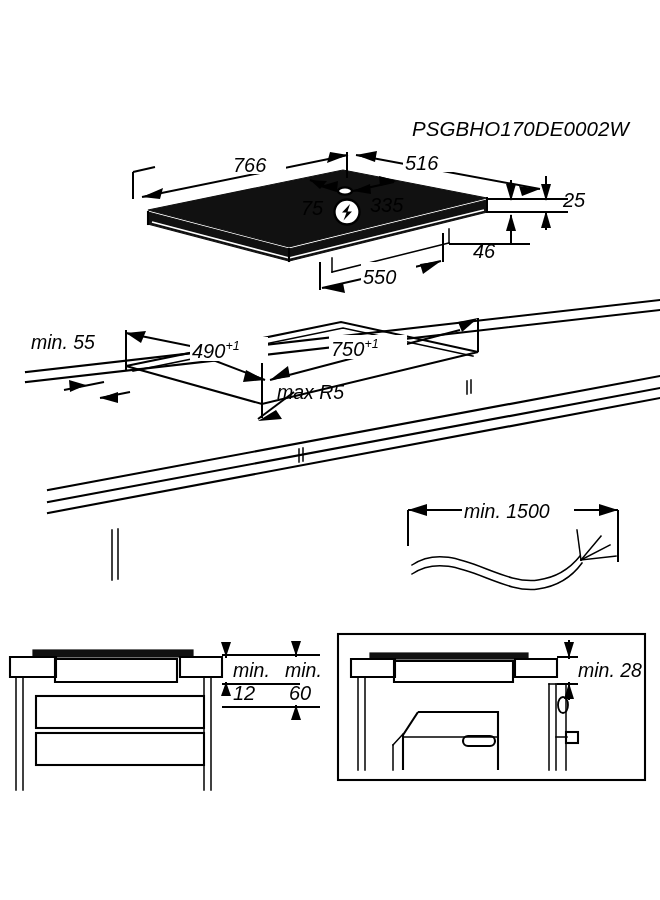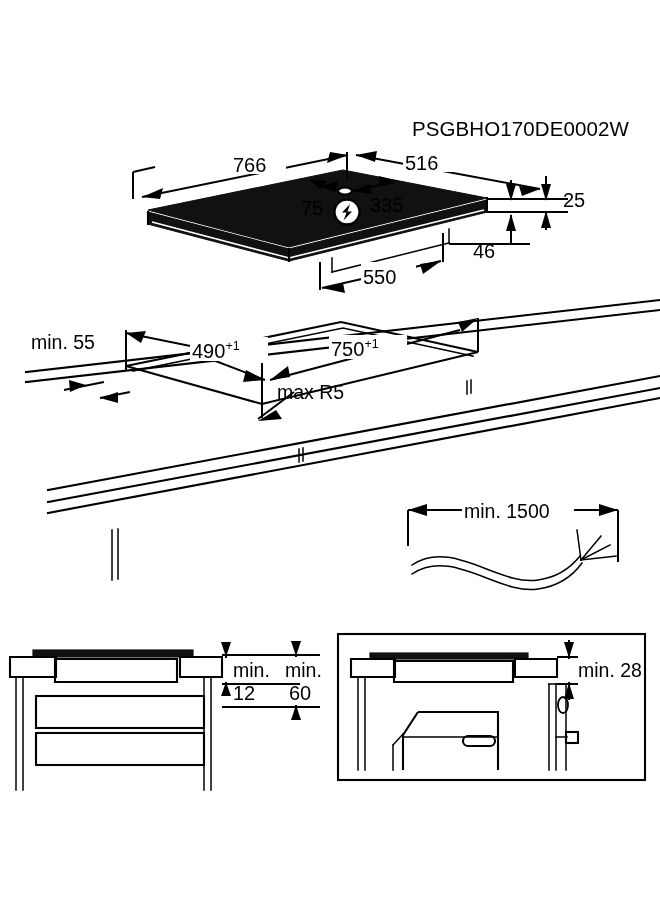--- a/index.html
+++ b/index.html
@@ -10,20 +10,21 @@
   body {
     width: 660px;
     height: 900px;
     font-family: "Liberation Sans", sans-serif;
     overflow: hidden;
   }
   #drawing-root {
     position: relative;
     width: 660px;
     height: 820px;
+    font-style: italic;
   }
   svg#tech-drawing {
     display: block;
     width: 660px;
     height: 900px;
   }
   .ln {
     fill: none;
     stroke: #000000;
     stroke-width: 2.1;

